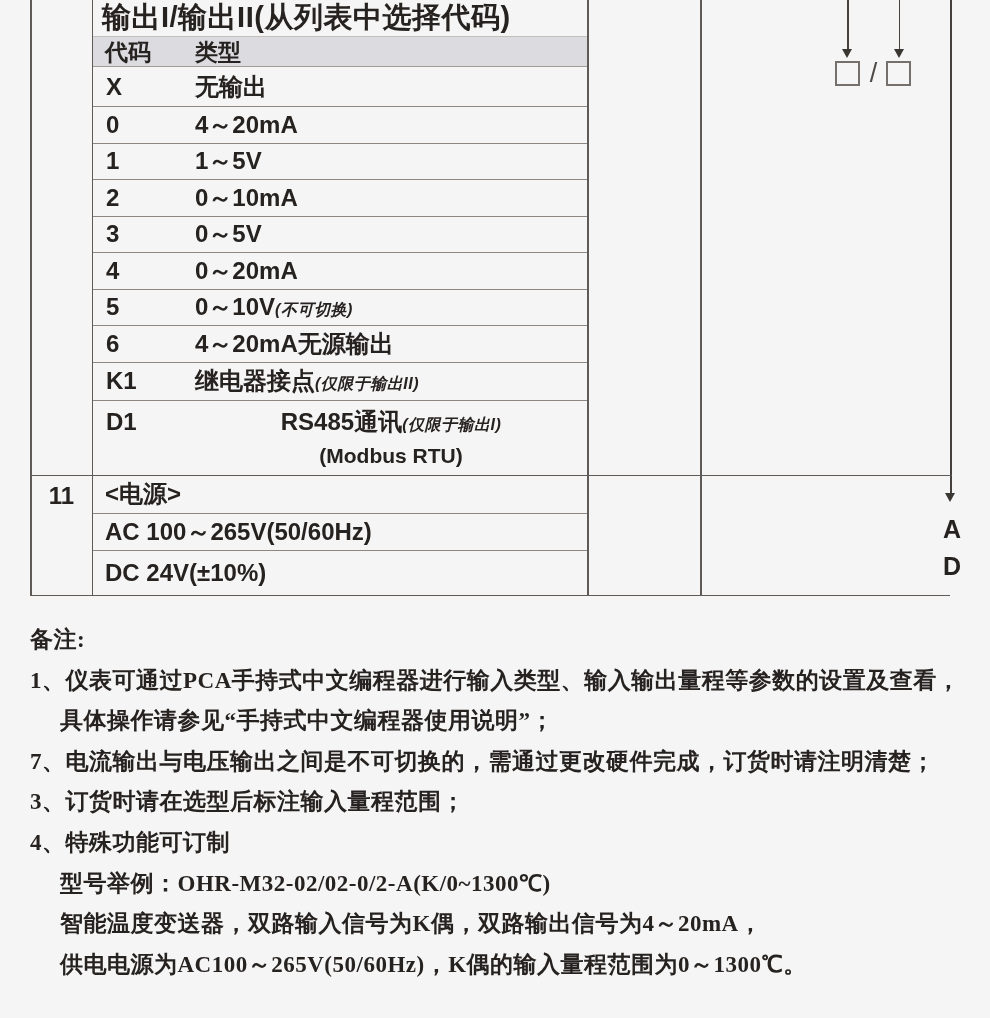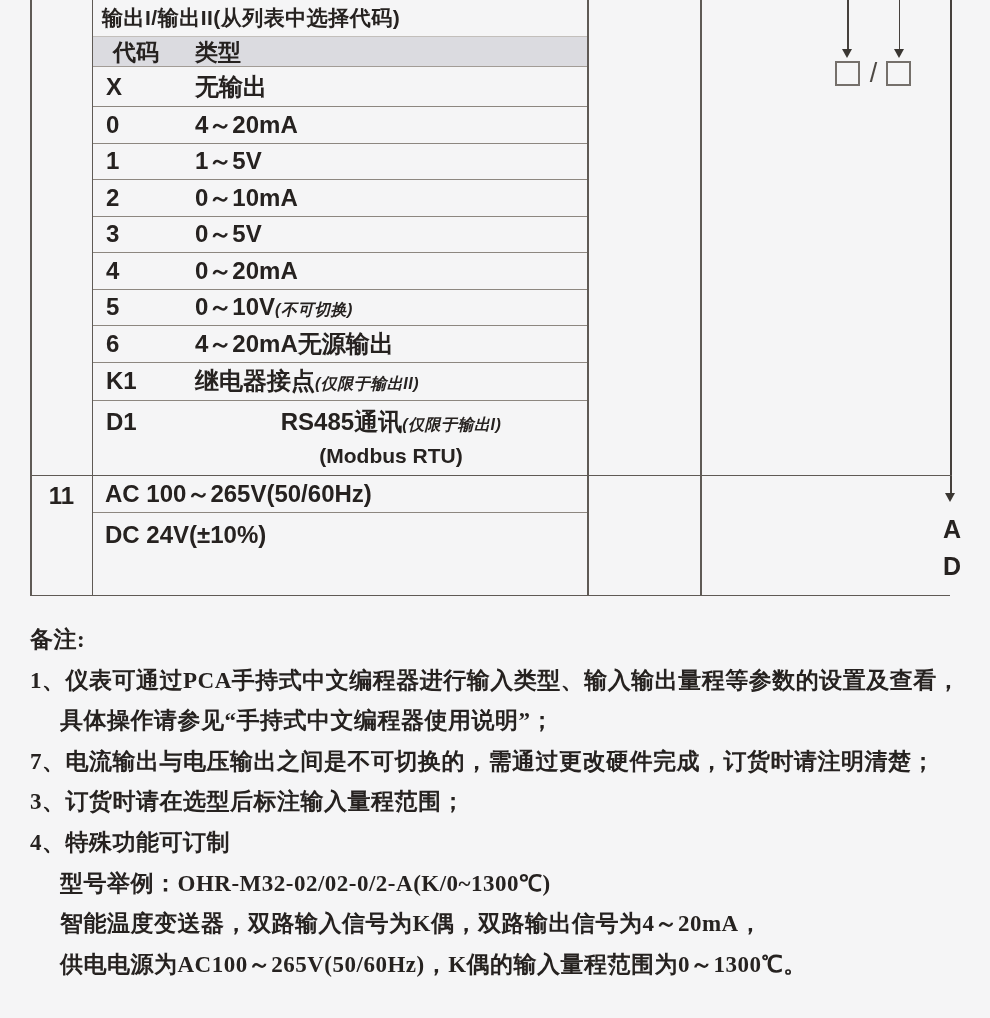--- a/index.html
+++ b/index.html
@@ -8,27 +8,27 @@
     position:relative; width:990px; height:1018px;
     background:#f5f5f6; overflow:hidden;
     font-family:"Liberation Sans","DejaVu Sans",sans-serif;
     font-weight:700; color:#262220;
   }
   
   .vl { position:absolute; width:1.5px; background:#5f5a55; top:0; }
   .hl { position:absolute; height:1.5px; background:#5f5a55; }
   
   .main-col { position:absolute; left:93px; top:0; width:494px; }
-  .hdr-row { height:36px; line-height:35px; padding-left:9px; font-size:21px; letter-spacing:0.5px; }
+  .hdr-row { height:36px; line-height:35px; padding-left:9px; font-size:29px; letter-spacing:0.5px; }
   .band-row {
     height:31px; line-height:30px; background:#dbdbe0;
     border-top:1px solid #c3bfbb; border-bottom:1px solid #a29c96;
     display:flex; font-size:23px;
   }
-  .band-row .ccode { padding-left:20px; }
+  .band-row .ccode { padding-left:12px; }
   .crow { display:flex; align-items:center; border-bottom:1px solid #8d8780; font-size:24px; }
   .ccode { width:102px; padding-left:13px; flex:0 0 102px; }
   .ctype { flex:1; white-space:nowrap; }
   .csmall { font-size:16px; letter-spacing:0.5px;font-style:italic; }
   .h40 { height:40px; } .h365 { height:36.5px; } .h38 { height:38px; }
   .d1row { height:74.5px; border-bottom:none; align-items:flex-start; padding-top:6px; }
   .d1row .ccode { line-height:30px; }
   .d1block { flex:1;text-align:center; }
   .d1line1 { line-height:30px; white-space:nowrap; }
   .d1line2 { line-height:32px; font-size:21px; }
@@ -115,20 +115,21 @@
       <span class="ccode">D1</span>
       <div class="d1block">
         <div class="d1line1"><span>RS485通讯</span><span class="csmall">(仅限于输出I)</span></div>
         <div class="d1line2">(Modbus RTU)</div>
       </div>
     </div>
   </div>
 
   <div class="row11-no">11</div>
   <div class="row11-col">
+    <div class="p-row r1">&lt;电源&gt;</div>
     <div class="p-row r2">AC 100～265V(50/60Hz)</div>
     <div class="p-row r3">DC 24V(±10%)</div>
   </div>
 
   <div class="stem" style="left:847px;"></div>
   <div class="tri" style="left:842px; top:49px;"></div>
   <div class="stem" style="left:898.5px;"></div>
   <div class="tri" style="left:893.5px; top:49px;"></div>
   <div class="selbox" style="left:835px;"></div>
   <div class="slash" style="left:862.5px;">/</div>

